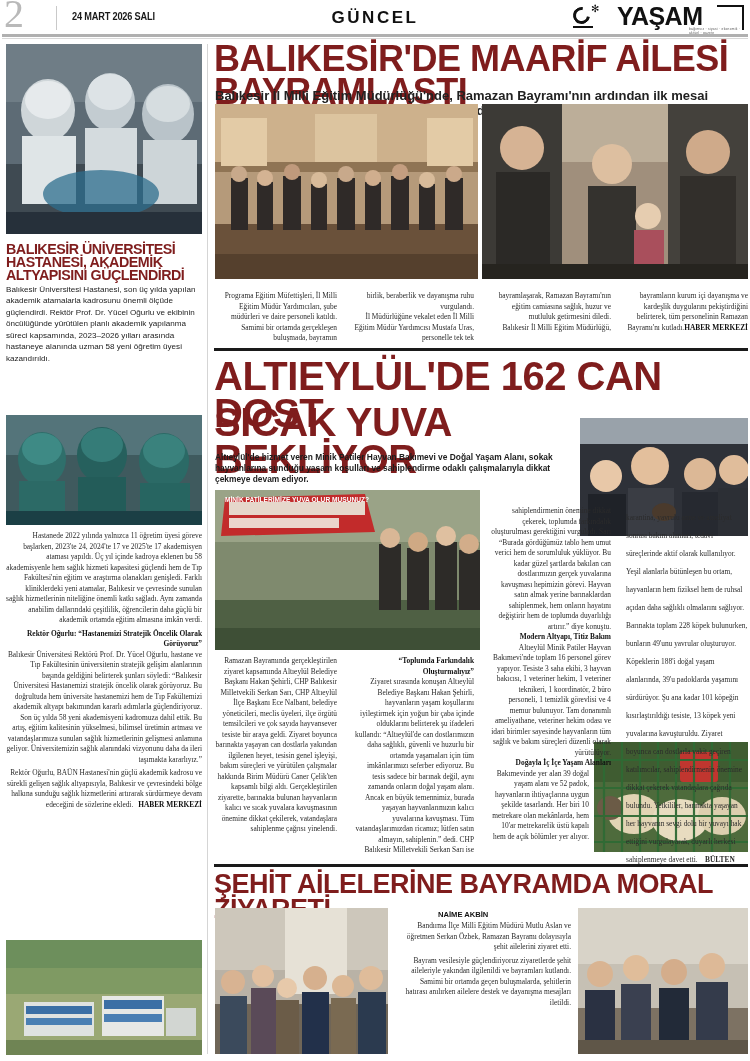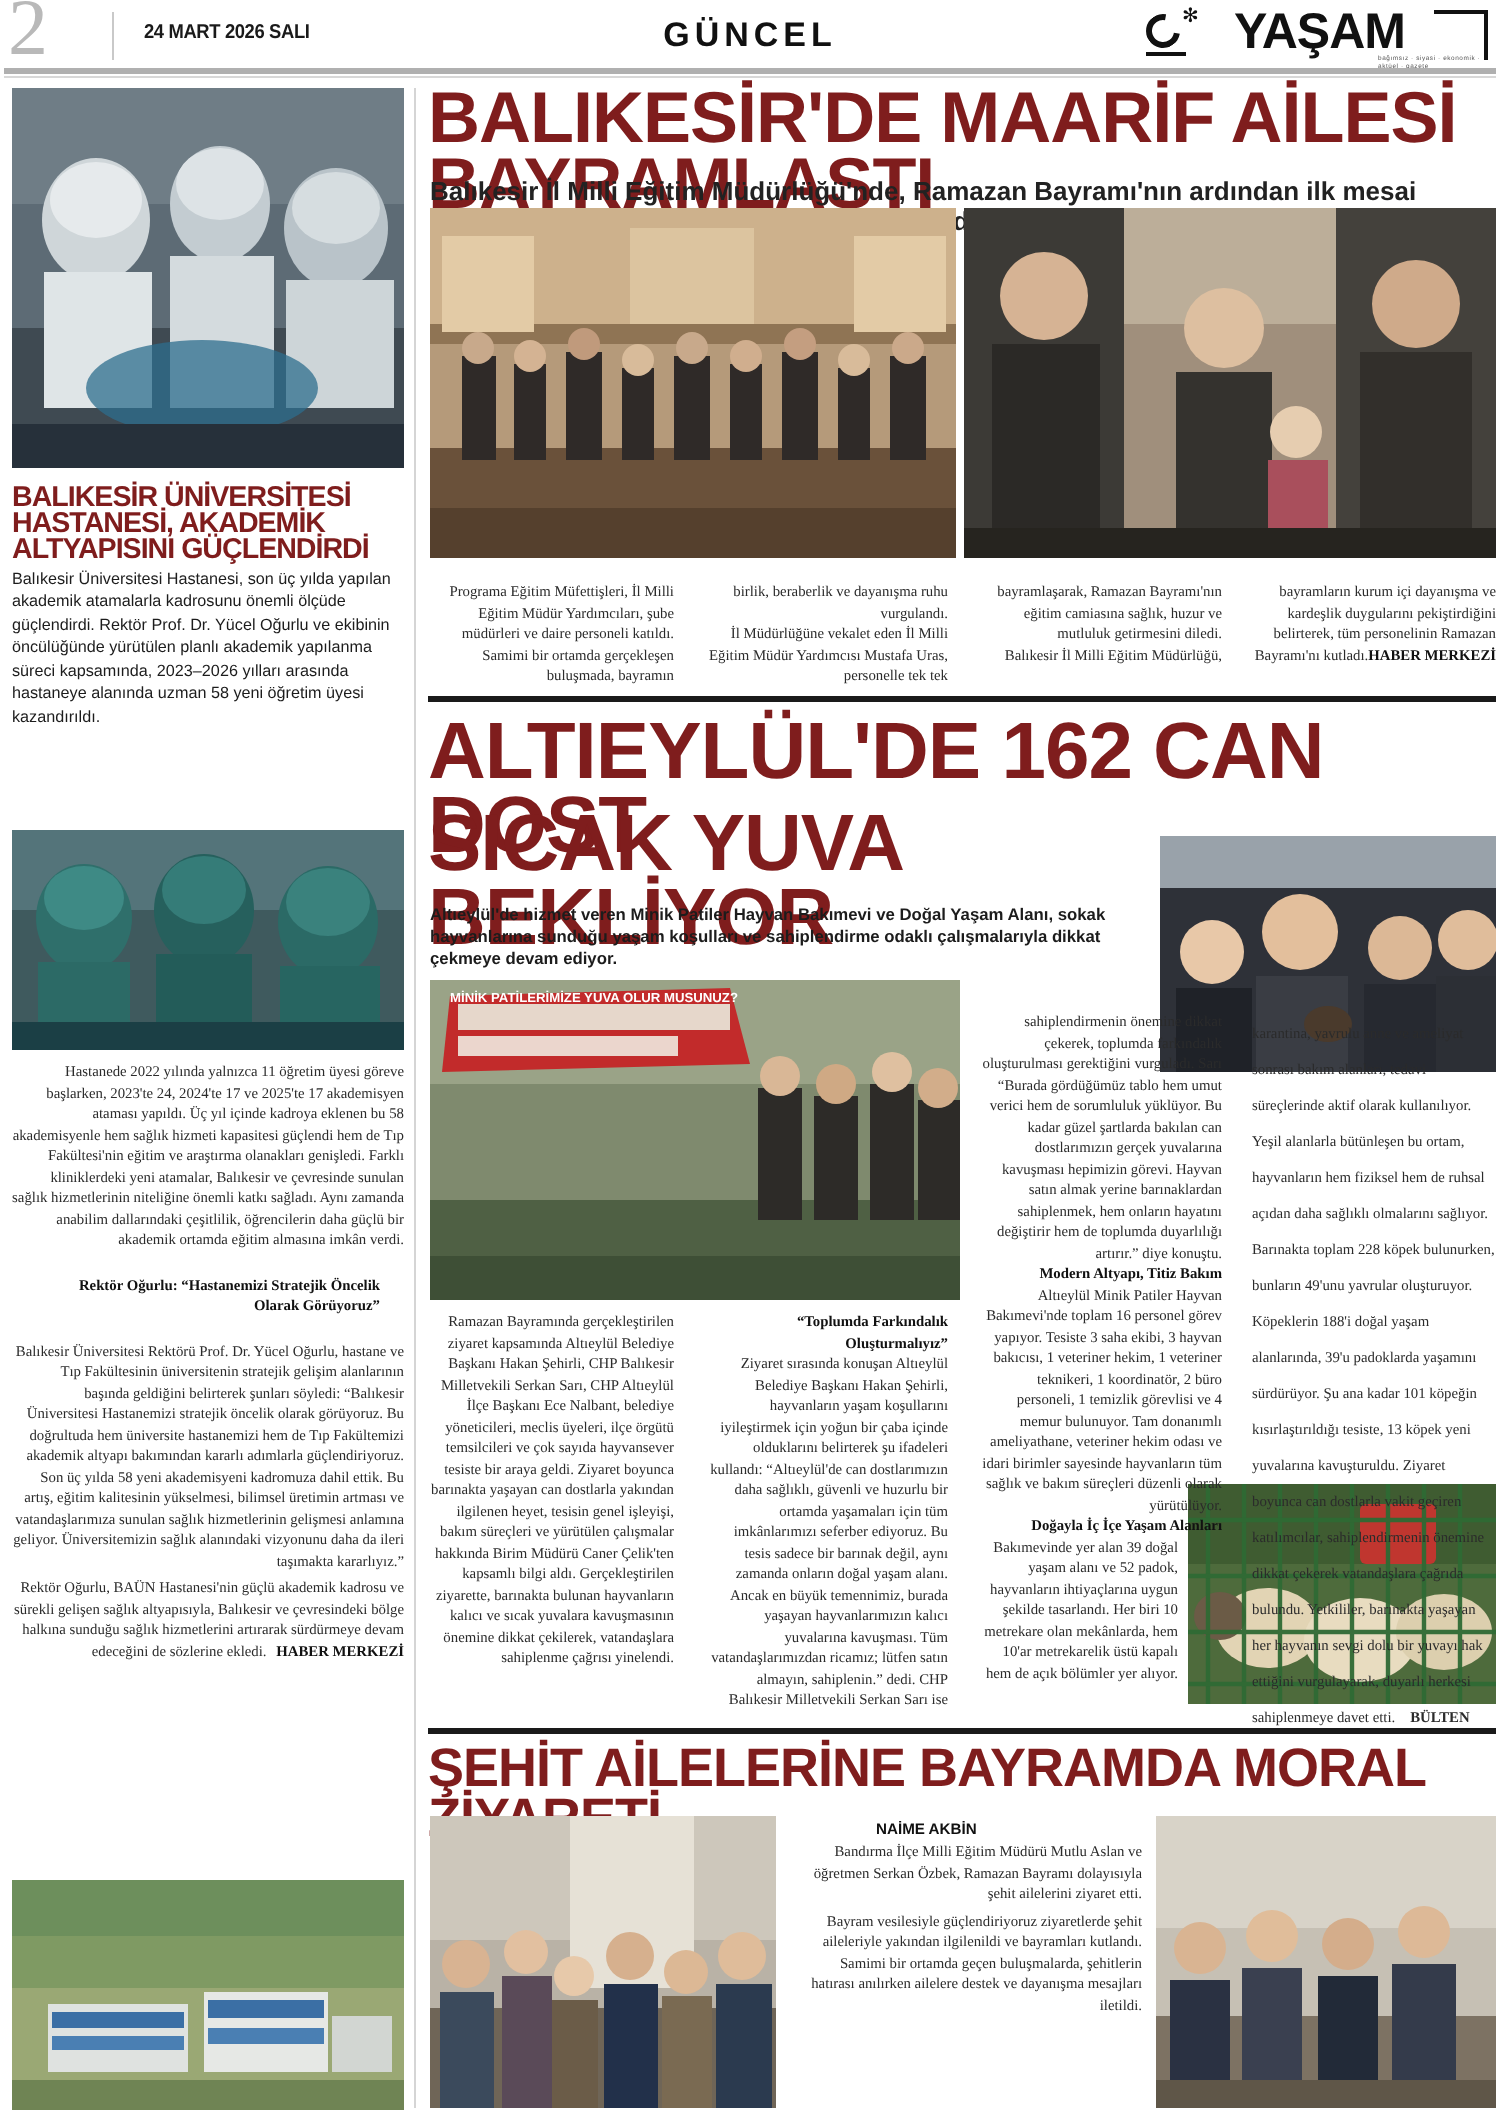--- a/index.html
+++ b/index.html
@@ -290,21 +290,21 @@
       <rect x="72" y="62" width="48" height="48" fill="#235c59"></rect>
       <ellipse cx="158" cy="46" rx="25" ry="28" fill="#2b6a66"></ellipse>
       <ellipse cx="158" cy="36" rx="21" ry="17" fill="#3a827d"></ellipse>
       <rect x="134" y="68" width="50" height="42" fill="#276561"></rect>
       <rect x="0" y="96" width="196" height="14" fill="#1b3f45"></rect>
     </svg>
   </div>
 
   <div class="left-body body-text">
     <p style="margin:0 0 3px 0;">Hastanede 2022 yılında yalnızca 11 öğretim üyesi göreve başlarken, 2023'te 24, 2024'te 17 ve 2025'te 17 akademisyen ataması yapıldı. Üç yıl içinde kadroya eklenen bu 58 akademisyenle hem sağlık hizmeti kapasitesi güçlendi hem de Tıp Fakültesi'nin eğitim ve araştırma olanakları genişledi. Farklı kliniklerdeki yeni atamalar, Balıkesir ve çevresinde sunulan sağlık hizmetlerinin niteliğine önemli katkı sağladı. Aynı zamanda anabilim dallarındaki çeşitlilik, öğrencilerin daha güçlü bir akademik ortamda eğitim almasına imkân verdi.</p>
-    <p style="margin:12px;" class="subhead">Rektör Oğurlu: “Hastanemizi Stratejik Öncelik Olarak Görüyoruz”</p>
+    <p style="margin:0;" class="subhead">Rektör Oğurlu: “Hastanemizi Stratejik Öncelik Olarak Görüyoruz”</p>
     <p style="margin:0 0 3px 0;">Balıkesir Üniversitesi Rektörü Prof. Dr. Yücel Oğurlu, hastane ve Tıp Fakültesinin üniversitenin stratejik gelişim alanlarının başında geldiğini belirterek şunları söyledi: “Balıkesir Üniversitesi Hastanemizi stratejik öncelik olarak görüyoruz. Bu doğrultuda hem üniversite hastanemizi hem de Tıp Fakültemizi akademik altyapı bakımından kararlı adımlarla güçlendiriyoruz. Son üç yılda 58 yeni akademisyeni kadromuza dahil ettik. Bu artış, eğitim kalitesinin yükselmesi, bilimsel üretimin artması ve vatandaşlarımıza sunulan sağlık hizmetlerinin gelişmesi anlamına geliyor. Üniversitemizin sağlık alanındaki vizyonunu daha da ileri taşımakta kararlıyız.”</p>
     <p style="margin:0;display:inline;">Rektör Oğurlu, BAÜN Hastanesi'nin güçlü akademik kadrosu ve sürekli gelişen sağlık altyapısıyla, Balıkesir ve çevresindeki bölge halkına sunduğu sağlık hizmetlerini artırarak sürdürmeye devam edeceğini de sözlerine ekledi.</p>
     <b style="margin-left:3px;">HABER MERKEZİ</b>
   </div>
 
   <div class="photo left-photo3">
     <svg class="ph-inner" viewBox="0 0 196 115" preserveAspectRatio="none">
       <rect width="196" height="115" fill="#8fa06a"></rect>
       <rect width="196" height="30" fill="#6d8f5c"></rect>
       <rect y="28" width="196" height="26" fill="#7f9a63"></rect>

